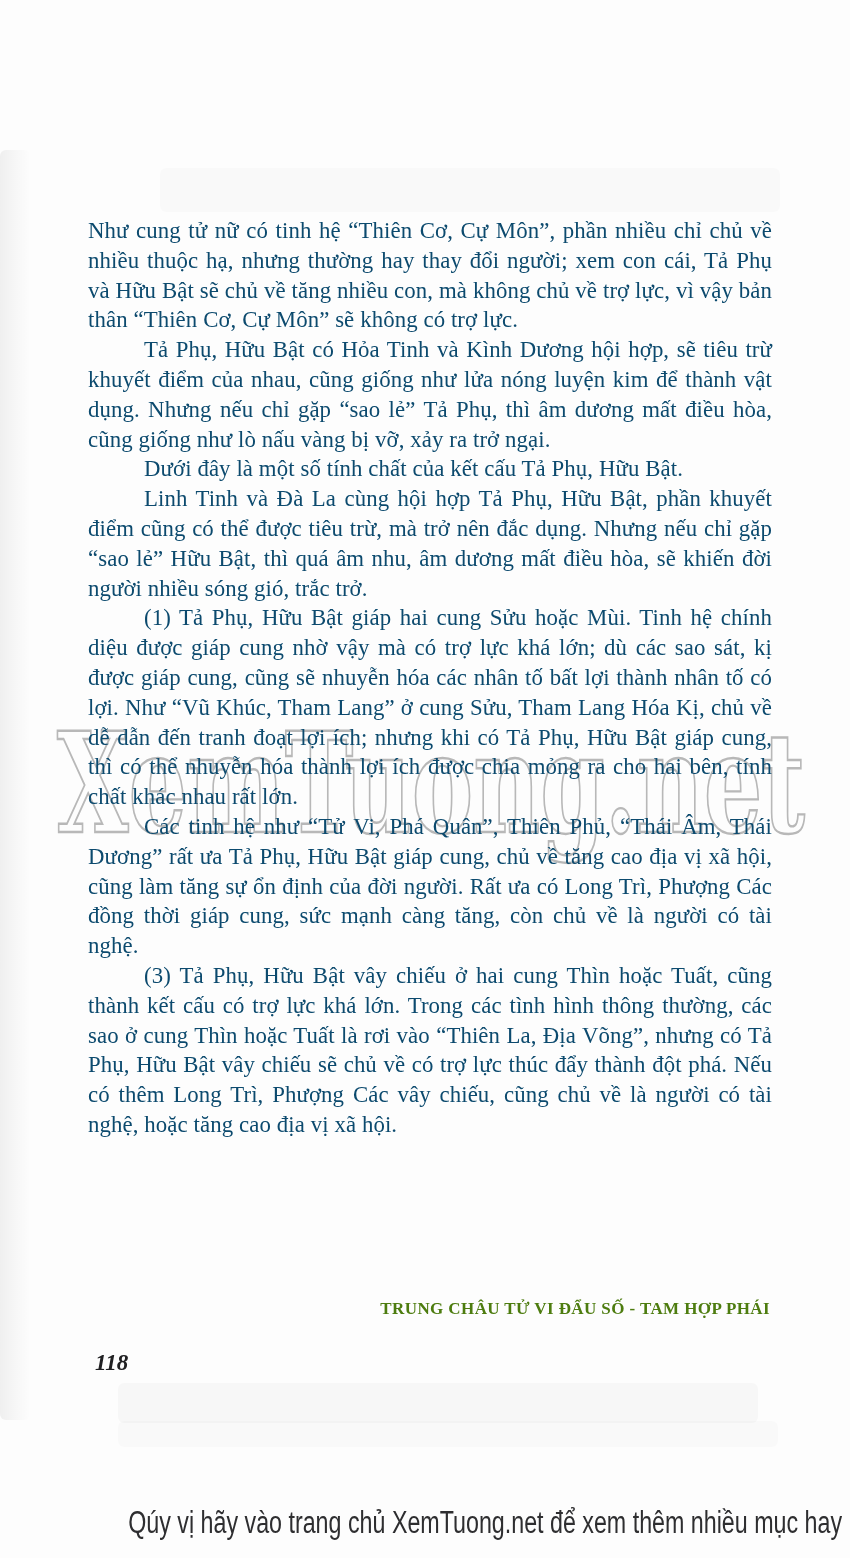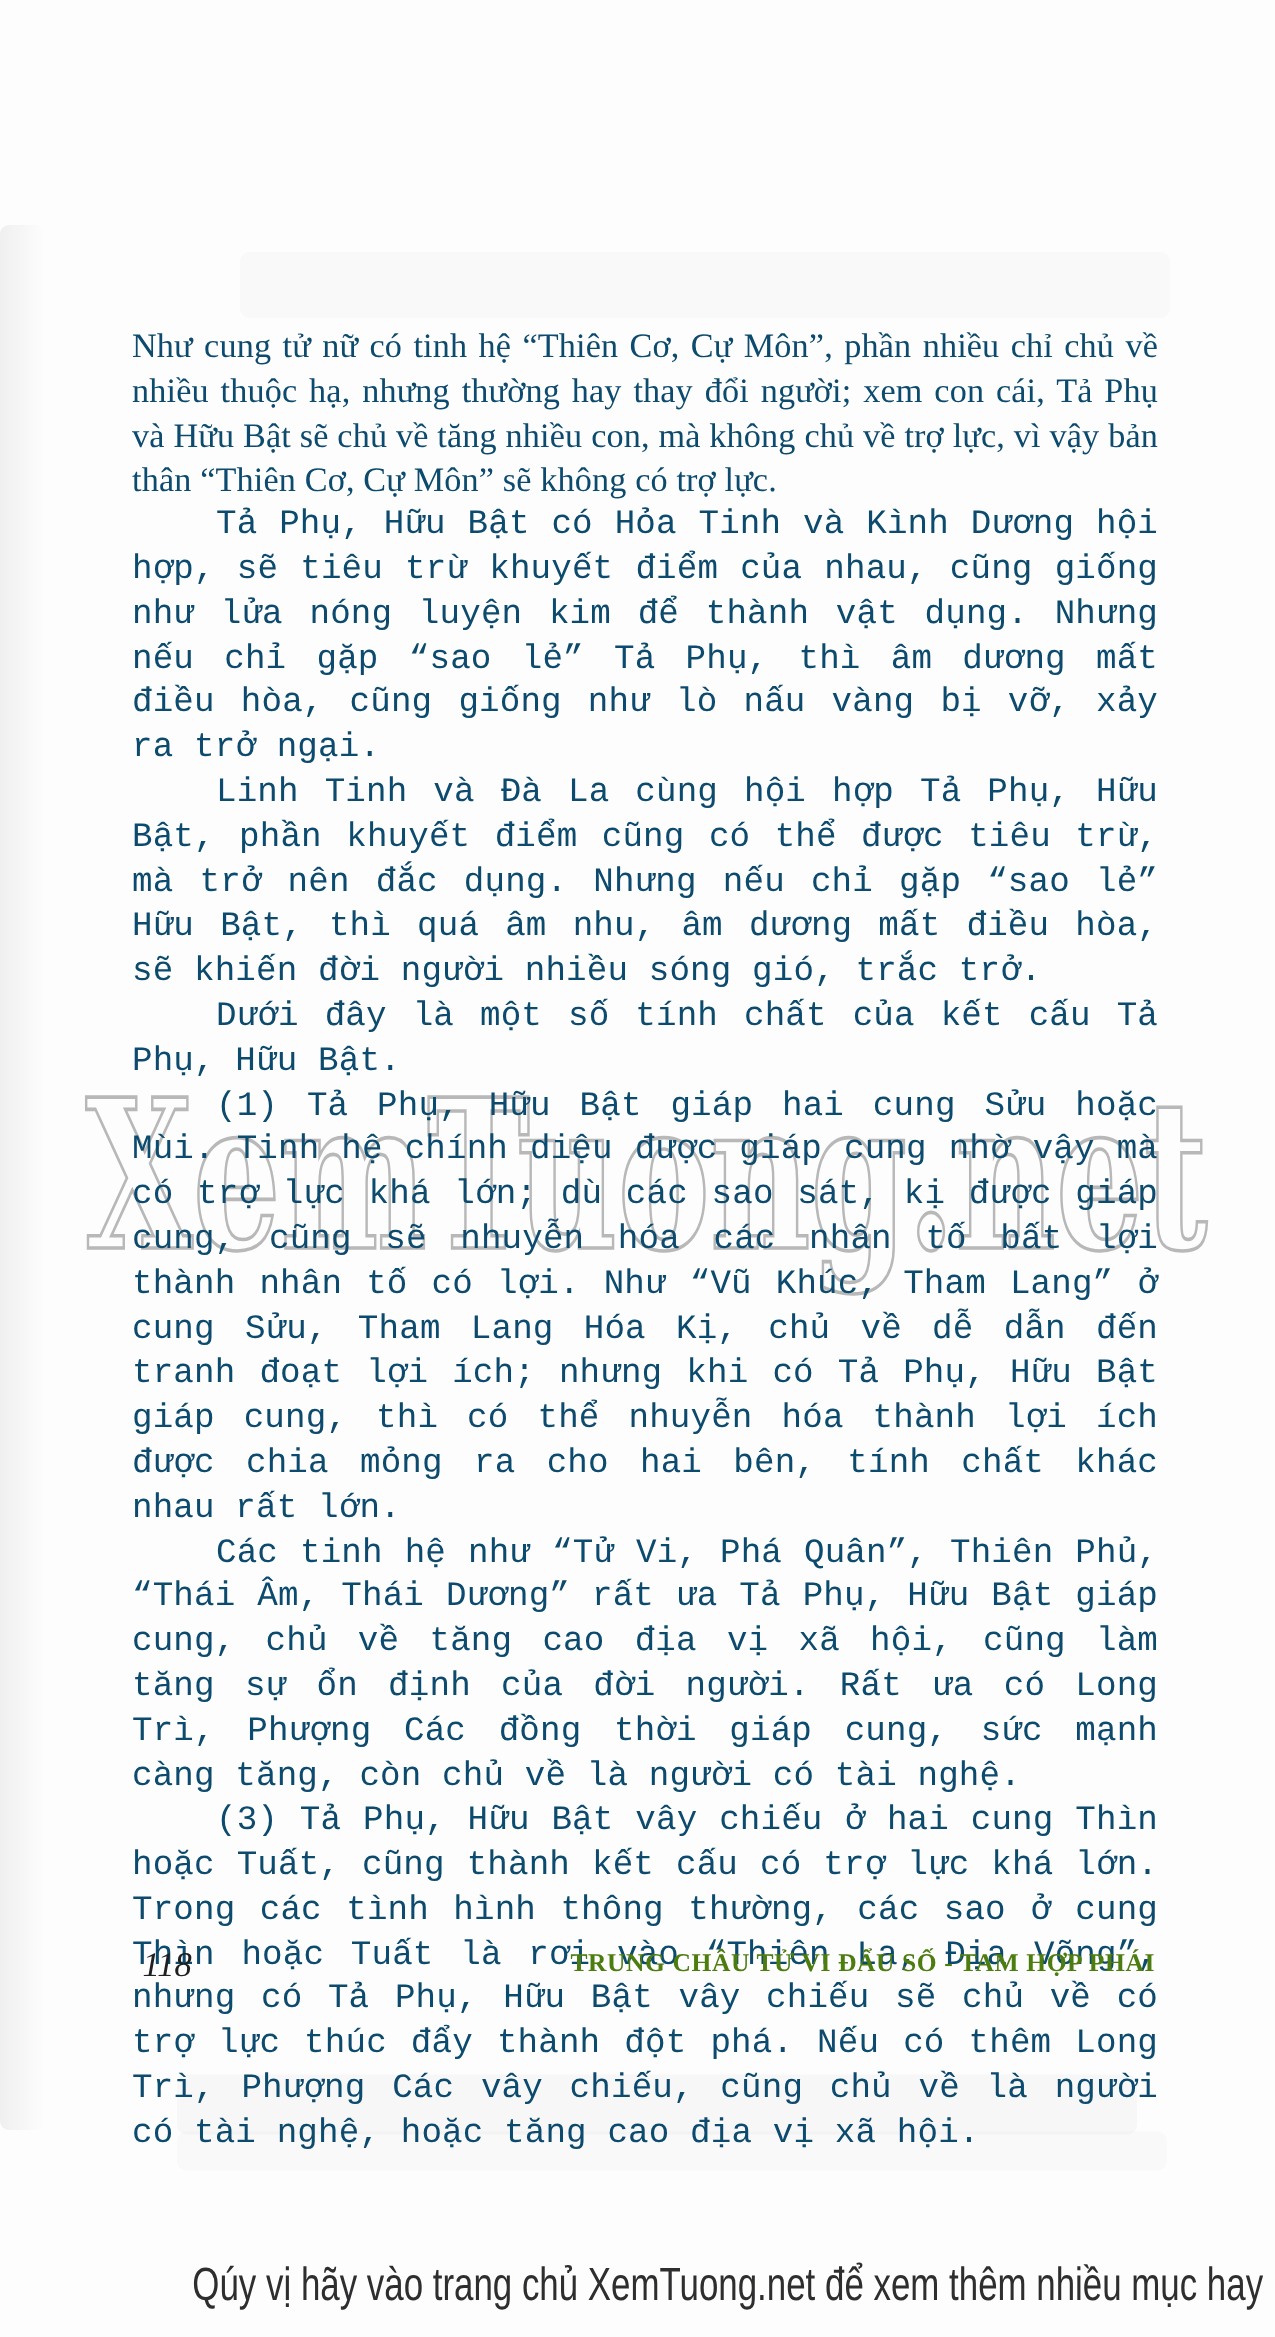--- a/index.html
+++ b/index.html
@@ -49,40 +49,39 @@
     color: #0c4a6e;
     text-align: justify;
     letter-spacing: 0.1px;
   }
   .content p {
     margin: 0;
     text-indent: 0;
   }
   .content p.indent {
     text-indent: 56px;
-    font-family: Liberation Mono, monospace;
   }
 
   
   .watermark {
     position: absolute;
     left: 0;
     top: 698px;
     width: 850px;
     height: 190px;
     pointer-events: none;
   }
 
   
   .page-number {
     position: absolute;
     left: 95px;
-    top: 1297px;
+    top: 1350px;
     font-size: 23px;
-    font-weight: normal;
+    font-weight: bold;
     font-style: italic;
     color: #202022;
   }
   .running-title {
     position: absolute;
     right: 80px;
     top: 1299px;
     font-size: 17px;
     font-weight: bold;
     letter-spacing: 0.4px;
@@ -122,22 +121,22 @@
   <div class="scan-smudge smudge-bot-1"></div>
   <div class="scan-smudge smudge-bot-2"></div>
 
   <svg class="watermark" viewBox="0 0 850 190" width="850" height="190" aria-hidden="true">
     <text x="57" y="134" font-family="DejaVu Serif, serif" font-size="138" font-weight="bold" textLength="748" lengthAdjust="spacingAndGlyphs" fill="none" stroke-width="2.4" opacity="0.72" stroke="#9e9e9e">XemTuong.net</text>
   </svg>
 
   <div class="content">
     <p>Như cung tử nữ có tinh hệ “Thiên Cơ, Cự Môn”, phần nhiều chỉ chủ về nhiều thuộc hạ, nhưng thường hay thay đổi người; xem con cái, Tả Phụ và Hữu Bật sẽ chủ về tăng nhiều con, mà không chủ về trợ lực, vì vậy bản thân “Thiên Cơ, Cự Môn” sẽ không có trợ lực.</p>
     <p class="indent">Tả Phụ, Hữu Bật có Hỏa Tinh và Kình Dương hội hợp, sẽ tiêu trừ khuyết điểm của nhau, cũng giống như lửa nóng luyện kim để thành vật dụng. Nhưng nếu chỉ gặp “sao lẻ” Tả Phụ, thì âm dương mất điều hòa, cũng giống như lò nấu vàng bị vỡ, xảy ra trở ngại.</p>
+    <p class="indent">Dưới đây là một số tính chất của kết cấu Tả Phụ, Hữu Bật.</p>
     <p class="indent">Linh Tinh và Đà La cùng hội hợp Tả Phụ, Hữu Bật, phần khuyết điểm cũng có thể được tiêu trừ, mà trở nên đắc dụng. Nhưng nếu chỉ gặp “sao lẻ” Hữu Bật, thì quá âm nhu, âm dương mất điều hòa, sẽ khiến đời người nhiều sóng gió, trắc trở.</p>
-    <p class="indent">Dưới đây là một số tính chất của kết cấu Tả Phụ, Hữu Bật.</p>
     <p class="indent">(1) Tả Phụ, Hữu Bật giáp hai cung Sửu hoặc Mùi. Tinh hệ chính diệu được giáp cung nhờ vậy mà có trợ lực khá lớn; dù các sao sát, kị được giáp cung, cũng sẽ nhuyễn hóa các nhân tố bất lợi thành nhân tố có lợi. Như “Vũ Khúc, Tham Lang” ở cung Sửu, Tham Lang Hóa Kị, chủ về dễ dẫn đến tranh đoạt lợi ích; nhưng khi có Tả Phụ, Hữu Bật giáp cung, thì có thể nhuyễn hóa thành lợi ích được chia mỏng ra cho hai bên, tính chất khác nhau rất lớn.</p>
     <p class="indent">Các tinh hệ như “Tử Vi, Phá Quân”, Thiên Phủ, “Thái Âm, Thái Dương” rất ưa Tả Phụ, Hữu Bật giáp cung, chủ về tăng cao địa vị xã hội, cũng làm tăng sự ổn định của đời người. Rất ưa có Long Trì, Phượng Các đồng thời giáp cung, sức mạnh càng tăng, còn chủ về là người có tài nghệ.</p>
     <p class="indent">(3) Tả Phụ, Hữu Bật vây chiếu ở hai cung Thìn hoặc Tuất, cũng thành kết cấu có trợ lực khá lớn. Trong các tình hình thông thường, các sao ở cung Thìn hoặc Tuất là rơi vào “Thiên La, Địa Võng”, nhưng có Tả Phụ, Hữu Bật vây chiếu sẽ chủ về có trợ lực thúc đẩy thành đột phá. Nếu có thêm Long Trì, Phượng Các vây chiếu, cũng chủ về là người có tài nghệ, hoặc tăng cao địa vị xã hội.</p>
   </div>
 
   <div class="page-number">118</div>
   <div class="running-title">TRUNG CHÂU TỬ VI ĐẨU SỐ - TAM HỢP PHÁI</div>
 
   <div class="bottom-banner">
     <span class="squeeze">

